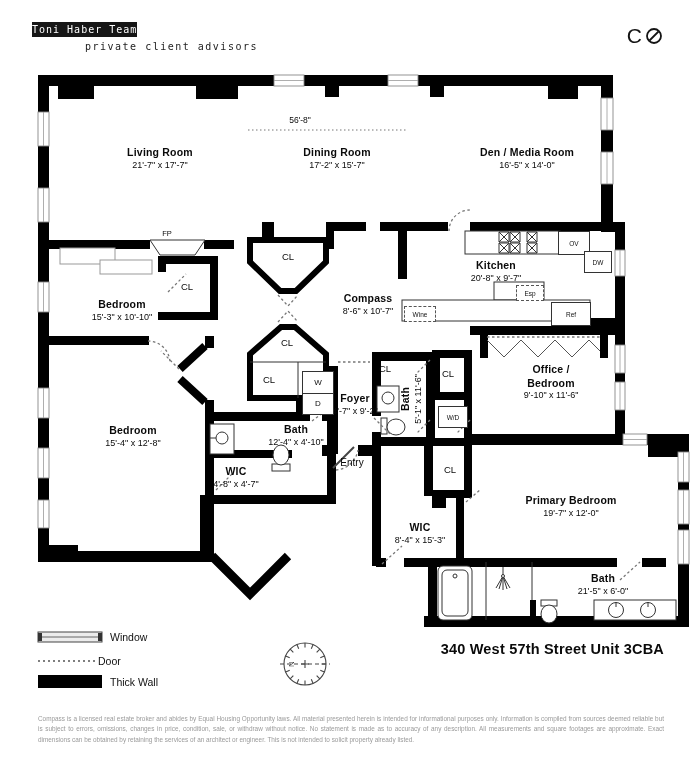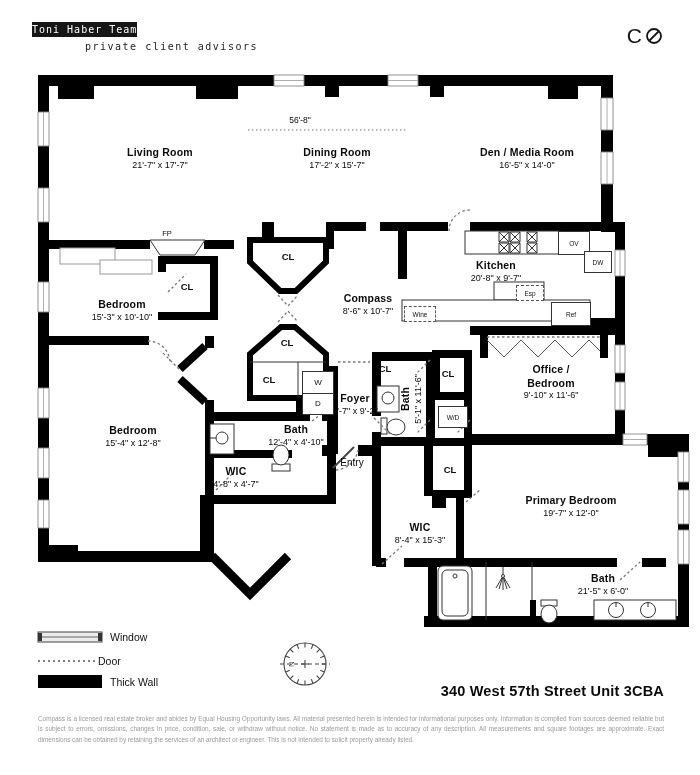--- a/index.html
+++ b/index.html
@@ -13,36 +13,36 @@
     font-family:"DejaVu Sans Mono",monospace;font-size:10px;letter-spacing:1.5px;margin-left:37px;}
   .logo{position:absolute;right:34px;top:24px;display:flex;align-items:center;
     font-size:21px;font-weight:500;letter-spacing:5px;color:#141414;}
   .logo .o-glyph{display:inline-block;margin:0 3px 0 -2px;line-height:0;}
   
   .lbl{position:absolute;transform:translate(-50%,-50%);text-align:center;line-height:1.3;white-space:nowrap;}
   .lbl.vert{transform:translate(-50%,-50%) rotate(-90deg);}
   .room-name{display:block;font-weight:bold;font-size:10.5px;letter-spacing:.2px;}
   .room-dims{display:block;font-size:9px;}
   .wrap{white-space:normal;width:64px;}
-  .cl{font-size:9.5px;font-weight:bold;text-align:center;}
+  .cl{font-size:9.5px;font-weight:normal;text-align:center;}
   .tinylbl{font-size:7.5px;text-align:center;}
   .entry{font-size:10px;}
   .dimline{font-size:8.5px;}
   
   .appl{position:absolute;border:1px solid #333;background:#fff;display:flex;align-items:center;
     justify-content:center;font-size:6.5px;color:#111;}
   .appl.dashed{border:1px dashed #555;}
   .wd-stack{position:absolute;left:302px;top:371px;width:30px;height:42px;border:1px solid #333;
     background:#fff;display:flex;flex-direction:column;font-size:8px;}
   .wd-cell{flex:1;display:flex;align-items:center;justify-content:center;}
   .wd-cell:first-child{border-bottom:1px solid #333;}
   
   .legend-lbl{position:absolute;transform:translate(0,-50%);font-size:10.5px;color:#111;}
   .title-block{position:absolute;right:36px;top:641px;text-align:right;}
-  .title-address{font-size:14.5px;font-weight:bold;letter-spacing:.2px;margin-top:42px;}
+  .title-address{font-size:14.5px;font-weight:bold;letter-spacing:.2px;}
   .title-beds{font-size:11px;margin-top:3px;}
   .disclaimer{position:absolute;left:38px;right:36px;top:714px;font-size:6.4px;line-height:1.6;
     color:#9a9a9a;text-align:justify;}
 </style>
 </head>
 <body>
 
 <svg class="abs" style="left:0;top:0" width="700" height="775" viewBox="0 0 700 775">
 
   <g fill="#000">

